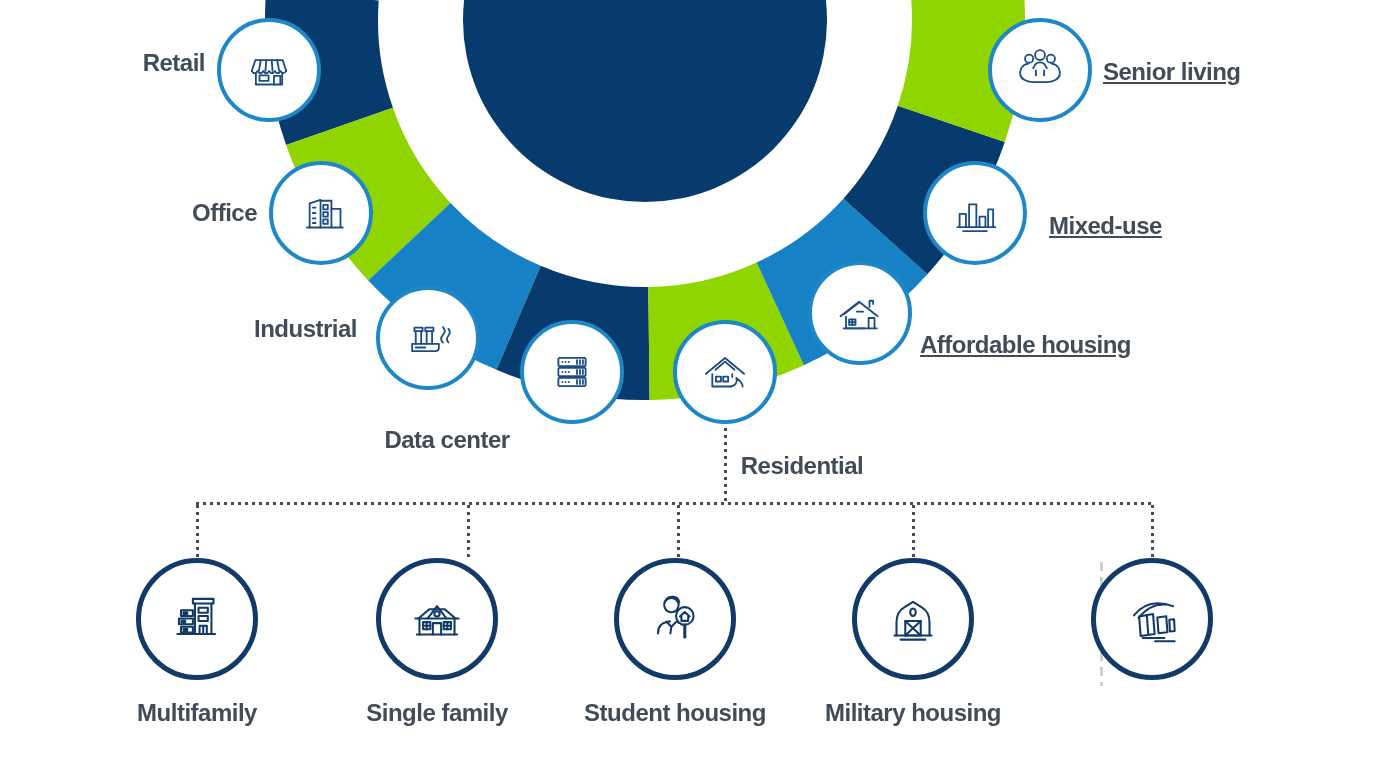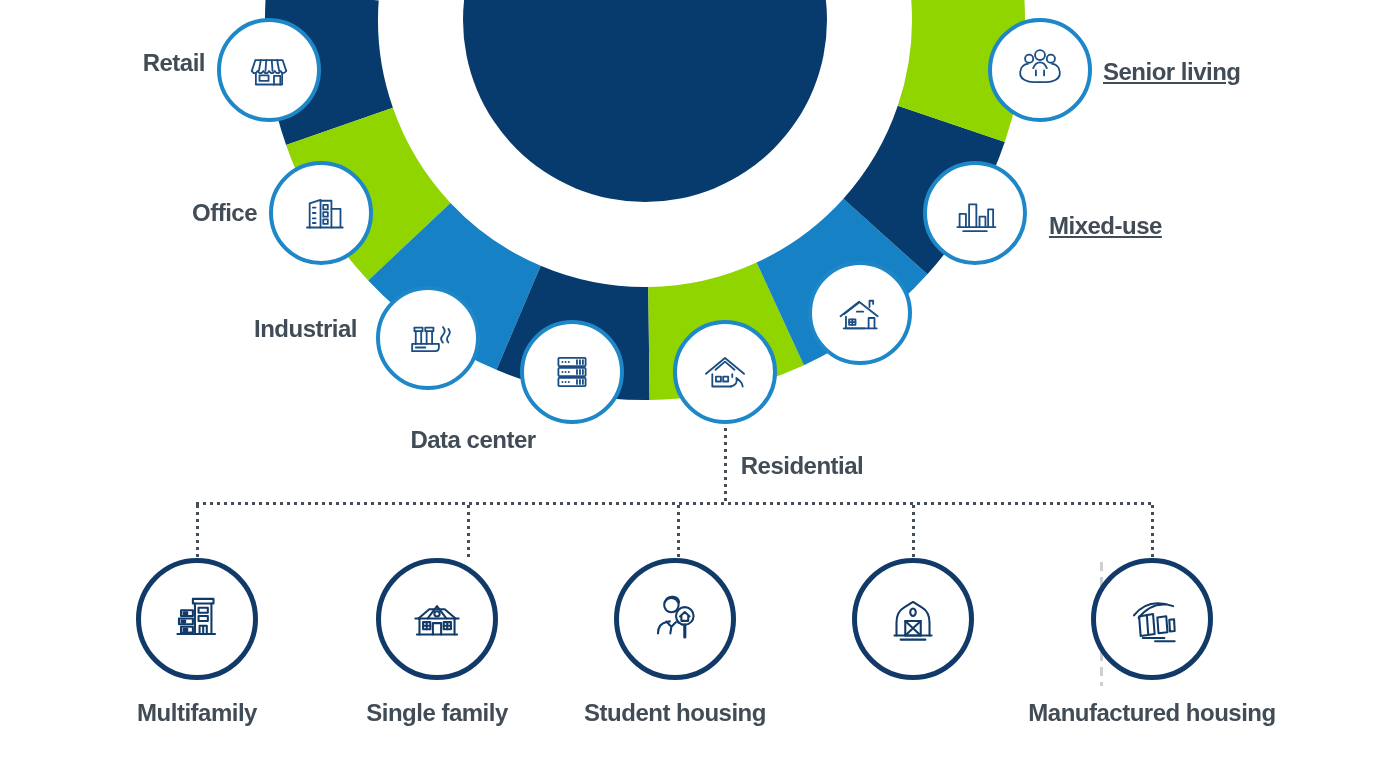--- a/index.html
+++ b/index.html
@@ -138,22 +138,23 @@
       <path d="M12.5 28.5 Q14.5 25.5 18.5 25.3 M51.5 28.5 Q49.5 25.5 45.5 25.3"></path>
       <path d="M11.5 29.5 Q7.5 39 15 43 Q19.5 45.3 25 45.3 H32"></path>
       <path d="M52.5 29.5 Q56.5 39 49 43 Q44.5 45.3 39 45.3 H32"></path>
       <path d="M27.5 32.5 V38 M36.5 32.5 V38"></path>
     </svg>
   </div>
 
   <span class="lbl r" style="left:205px;top:63px">Retail</span>
   <span class="lbl r" style="left:257px;top:213px">Office</span>
   <span class="lbl r" style="left:357px;top:329px">Industrial</span>
-  <span class="lbl c" style="left:473px;top:440px">Data center</span>
+  <span class="lbl c" style="left:447px;top:440px">Data center</span>
   <span class="lbl c" style="left:802px;top:466px">Residential</span>
+  <span class="lbl l" style="left:920px;top:345px">Affordable housing</span>
   <span class="lbl l" style="left:1049px;top:226px">Mixed-use</span>
   <span class="lbl l" style="left:1103px;top:72px">Senior living</span>
 
   <div class="dot-v" style="left:723.5px;top:428px;height:74px"></div>
   <div class="dot-h" style="left:195.5px;top:501.5px;width:958px"></div>
   <div class="dot-v" style="left:195.5px;top:504.5px;height:52px"></div>
   <div class="dot-v" style="left:466.5px;top:504.5px;height:52px"></div>
   <div class="dot-v" style="left:676.5px;top:504.5px;height:52px"></div>
   <div class="dot-v" style="left:911.5px;top:504.5px;height:52px"></div>
   <div class="dot-v" style="left:1150.5px;top:504.5px;height:52px"></div>
@@ -218,15 +219,15 @@
       <path d="M19.5 29.5 L33 27.2 L34.6 46.6 L21 48.4 Z M27 28.2 L28.4 47.5"></path>
       <path d="M37.2 30.5 L45.8 29.3 L47 44.8 L38.3 45.8 Z"></path>
       <path d="M48.8 32.8 L53.4 32.3 L54 43.6 L49.4 44.1 Z"></path>
       <path d="M23 50.5 H44 M35 53.5 H54"></path>
     </svg>
   </div>
 
   <span class="lbl c" style="left:197px;top:713px">Multifamily</span>
   <span class="lbl c" style="left:437px;top:713px">Single family</span>
   <span class="lbl c" style="left:675px;top:713px">Student housing</span>
-  <span class="lbl c" style="left:1152px;top:713px">Manufactured housing</span>
+  <span class="lbl c" style="left:913px;top:713px">Military housing</span>
 
 </div>
 
 </body></html>

